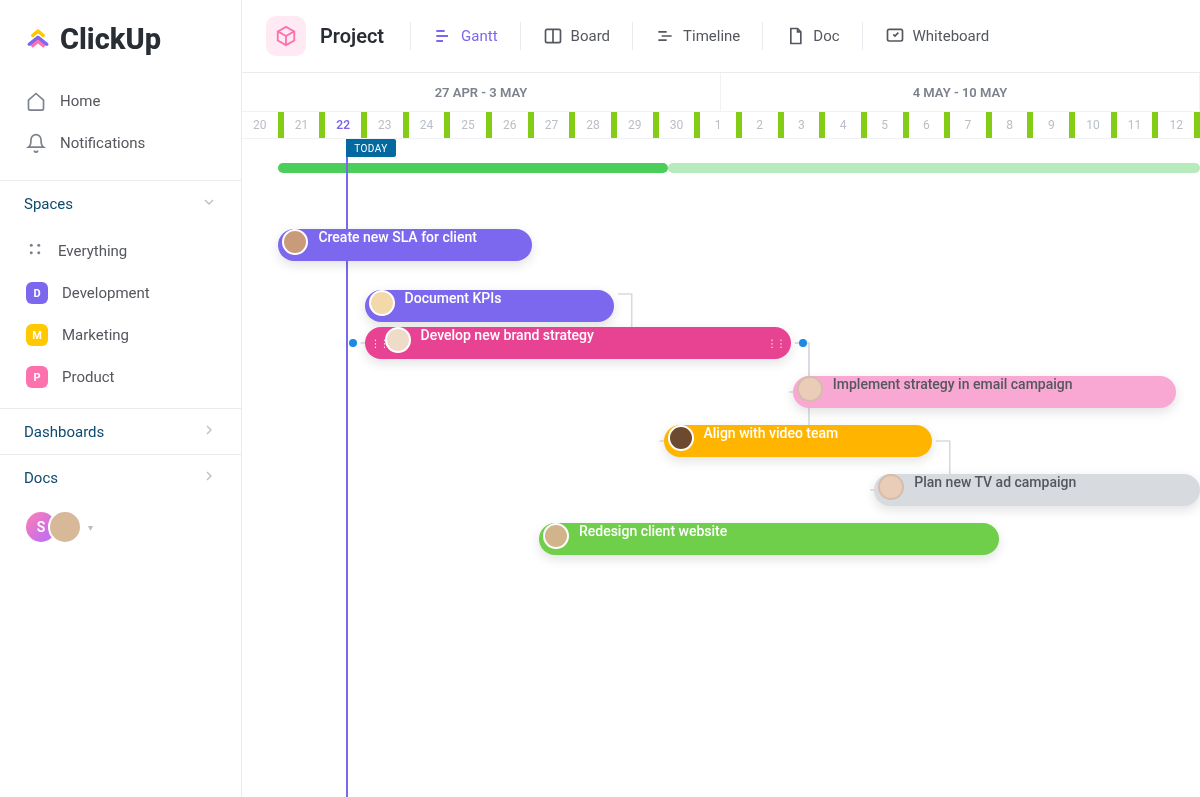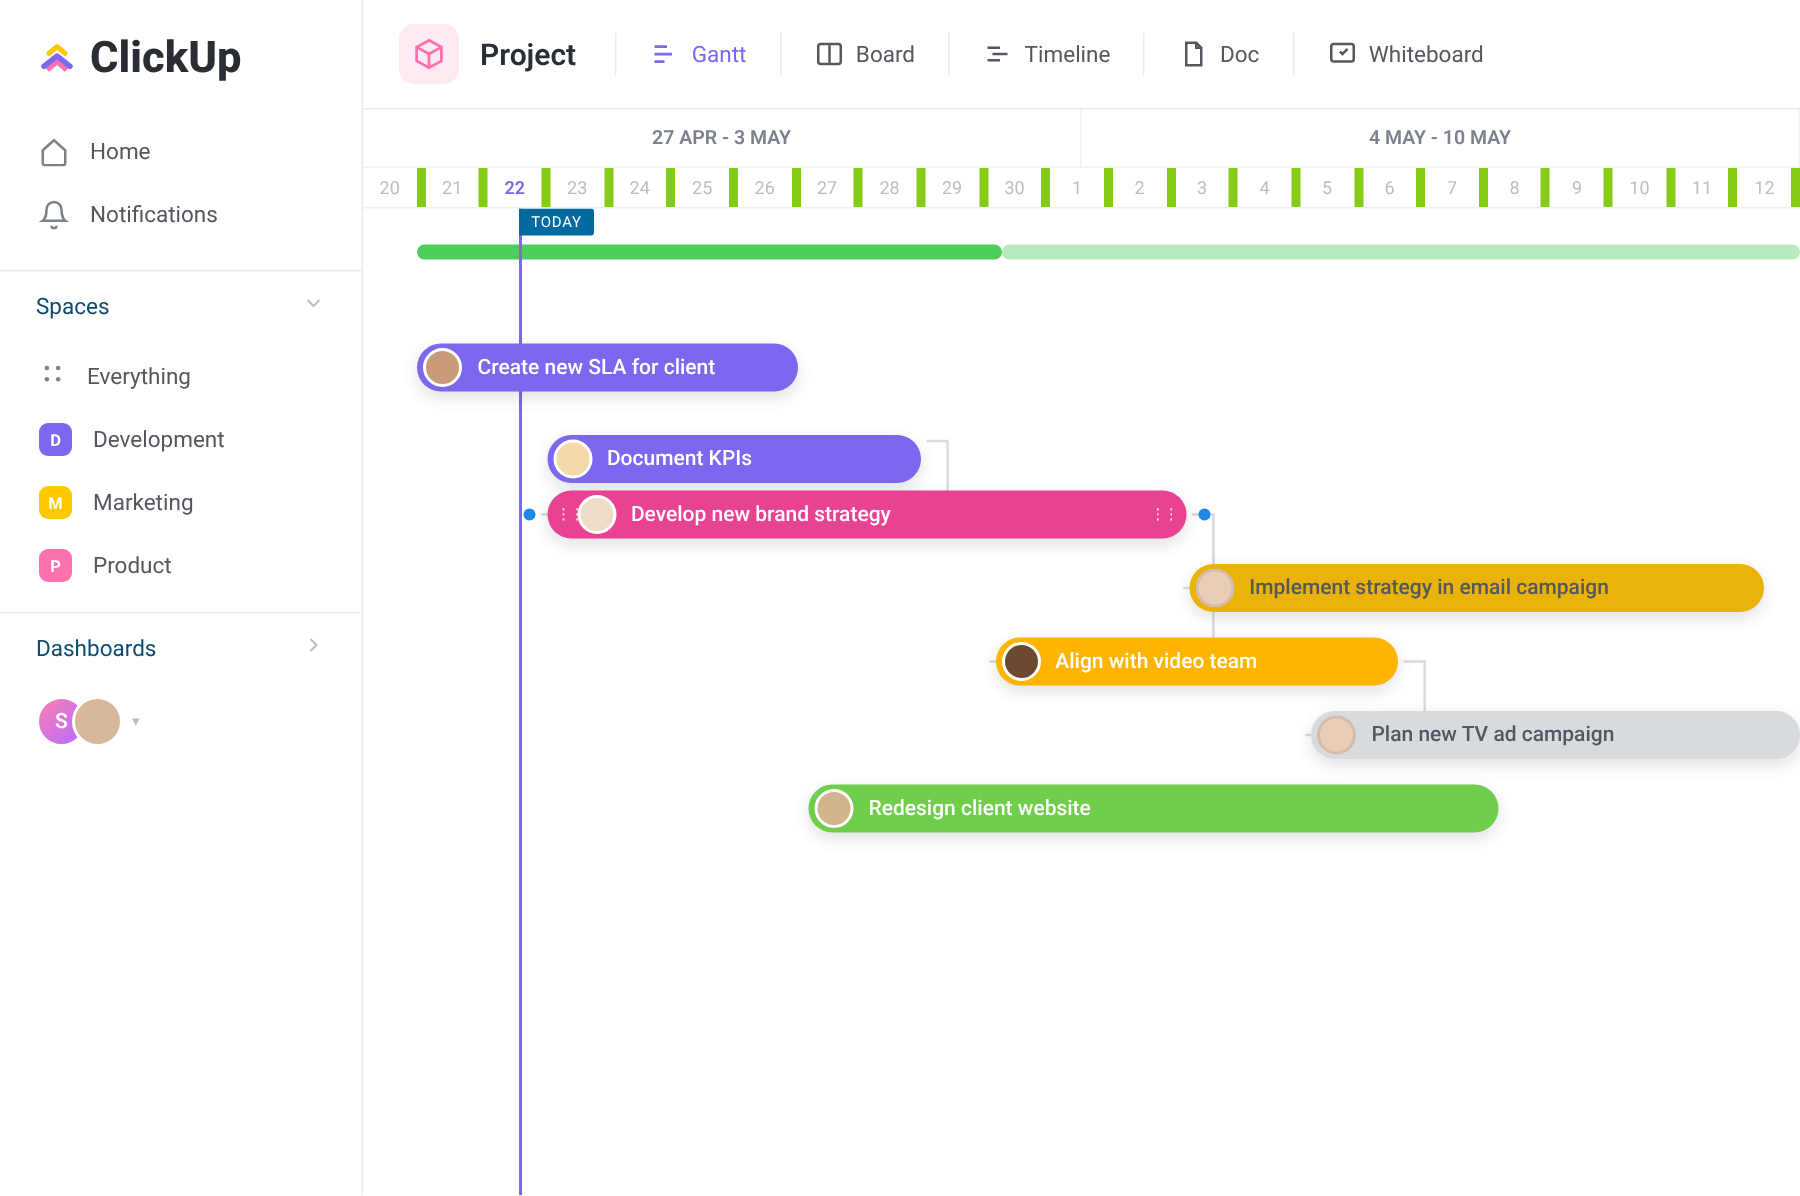--- a/index.html
+++ b/index.html
@@ -46,21 +46,21 @@
 .day-cell.today{color:#7b68ee;font-weight:600}
 
 
 .gantt{position:relative;flex:1;overflow:hidden}
 .today-flag{position:absolute;top:0;height:18px;padding:0 8px;background:#0369a1;color:#fff;font-size:10px;font-weight:400;letter-spacing:.5px;display:flex;align-items:center;z-index:3;border-radius:0 2px 2px 0}
 .today-line{position:absolute;top:0;bottom:0;width:2px;background:#7b68ee;z-index:2}
 .top-progress{position:absolute;top:24px;height:10px;border-radius:5px;z-index:1}
 .tp-done{background:#4bce5a}
 .tp-rem{background:#b7eabd}
 .bars{position:absolute;left:0;right:0;top:90px}
-.bar{position:absolute;height:32px;border-radius:16px;display:flex;align-items:center;color:#fff;font-size:14px;font-weight:500;padding:0 16px 0 4px;gap:10px;box-shadow:0 4px 12px rgba(0,0,0,.12);cursor:pointer;z-index:5}
+.bar{position:absolute;height:32px;border-radius:16px;display:flex;color:#fff;font-size:14px;font-weight:500;padding:0 16px 0 4px;gap:10px;box-shadow:0 4px 12px rgba(0,0,0,.12);cursor:pointer;z-index:5}
 .bar .av{width:26px;height:26px;border-radius:50%;border:2px solid #fff;flex:0 0 26px;background:#ddd}
 .bar.sel{padding-left:20px;padding-right:20px}
 .handle{position:absolute;top:50%;transform:translateY(-50%);color:rgba(255,255,255,.9);font-size:10px;letter-spacing:-1px}
 .handle.l{left:6px}.handle.r{right:6px}
 .dot{position:absolute;width:8px;height:8px;border-radius:50%;background:#1e88e5;z-index:4}
 .bar .av.light{border-color:rgba(0,0,0,.08)}
 .bar.grey{color:#54575d}
 .links{position:absolute;inset:0;z-index:3;pointer-events:none}
 .links path{fill:none;stroke:#d7dbe0;stroke-width:1.6}
 </style>
@@ -125,20 +125,26 @@
         <span>Marketing</span>
       </div>
       <div class="space-item">
         <span class="space-badge" style="background:#fd71af">P</span>
         <span>Product</span>
       </div>
     </div>
 
     <div class="section-hdr">
       <span>Dashboards</span>
+      <span class="chev"><svg width="16" height="16" viewBox="0 0 24 24" fill="none" stroke="currentColor" stroke-width="2">
+            <path d="M9 6l6 6-6 6"></path>
+          </svg></span>
+    </div>
+    <div class="section-hdr">
+      <span>Docs</span>
       <span class="chev"><svg width="16" height="16" viewBox="0 0 24 24" fill="none" stroke="currentColor" stroke-width="2">
             <path d="M9 6l6 6-6 6"></path>
           </svg></span>
     </div>
 
     <div class="usergroup">
       <div class="ug-av" style="background:linear-gradient(135deg,#ff7eb3,#b36bff)">
           <span>S</span>
         </div>
       <div class="ug-av" style="background:#d7b899"></div>
@@ -256,21 +262,21 @@
           <div class="bar" style="background: rgb(123, 104, 238); left: 12.8%; width: 26%; top: 61px;">
             <span class="av" style="background: rgb(243, 217, 169);"></span>
             <span>Document KPIs</span>
           </div>
           <div class="bar sel" style="background: rgb(232, 67, 147); left: 12.8%; width: 44.5%; top: 98px;">
             <span class="handle l">⋮⋮</span>
             <span class="av" style="background: rgb(238, 220, 200);"></span>
             <span>Develop new brand strategy</span>
             <span class="handle r">⋮⋮</span>
           </div>
-          <div class="bar grey" style="background: #eab308; left: 57.5%; width: 40%; top: 147px;">
+          <div class="bar grey" style="background: #f9a8d4; left: 57.5%; width: 40%; top: 147px;">
             <span class="av light" style="background: rgb(233, 205, 185);"></span>
             <span>Implement strategy in email campaign</span>
           </div>
           <div class="bar" style="background: rgb(255, 180, 0); left: 44%; width: 28%; top: 196px;">
             <span class="av" style="background: rgb(109, 74, 47);"></span>
             <span>Align with video team</span>
           </div>
           <div class="bar grey" style="background: rgb(215, 219, 224); left: 66%; width: 34%; top: 245px;">
             <span class="av light" style="background: rgb(233, 205, 185);"></span>
             <span>Plan new TV ad campaign</span>

